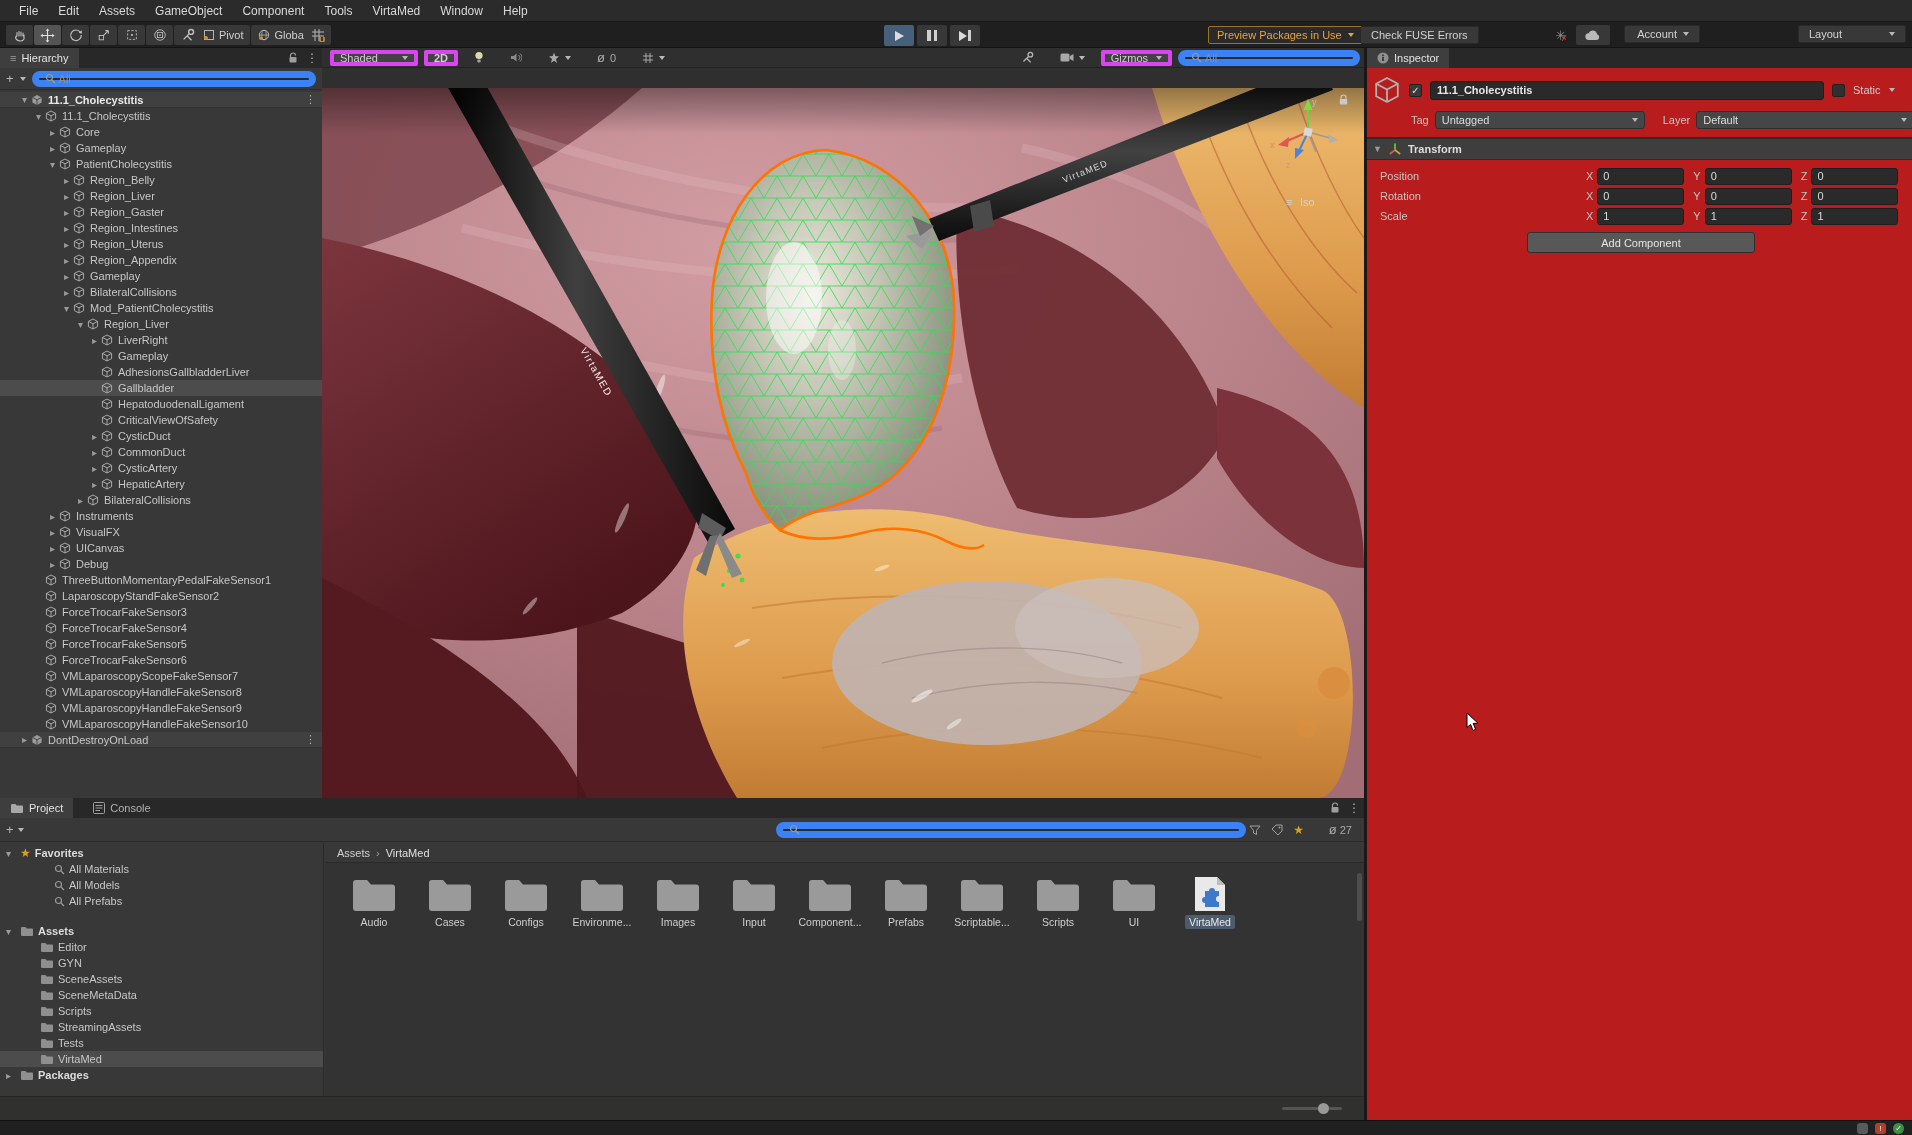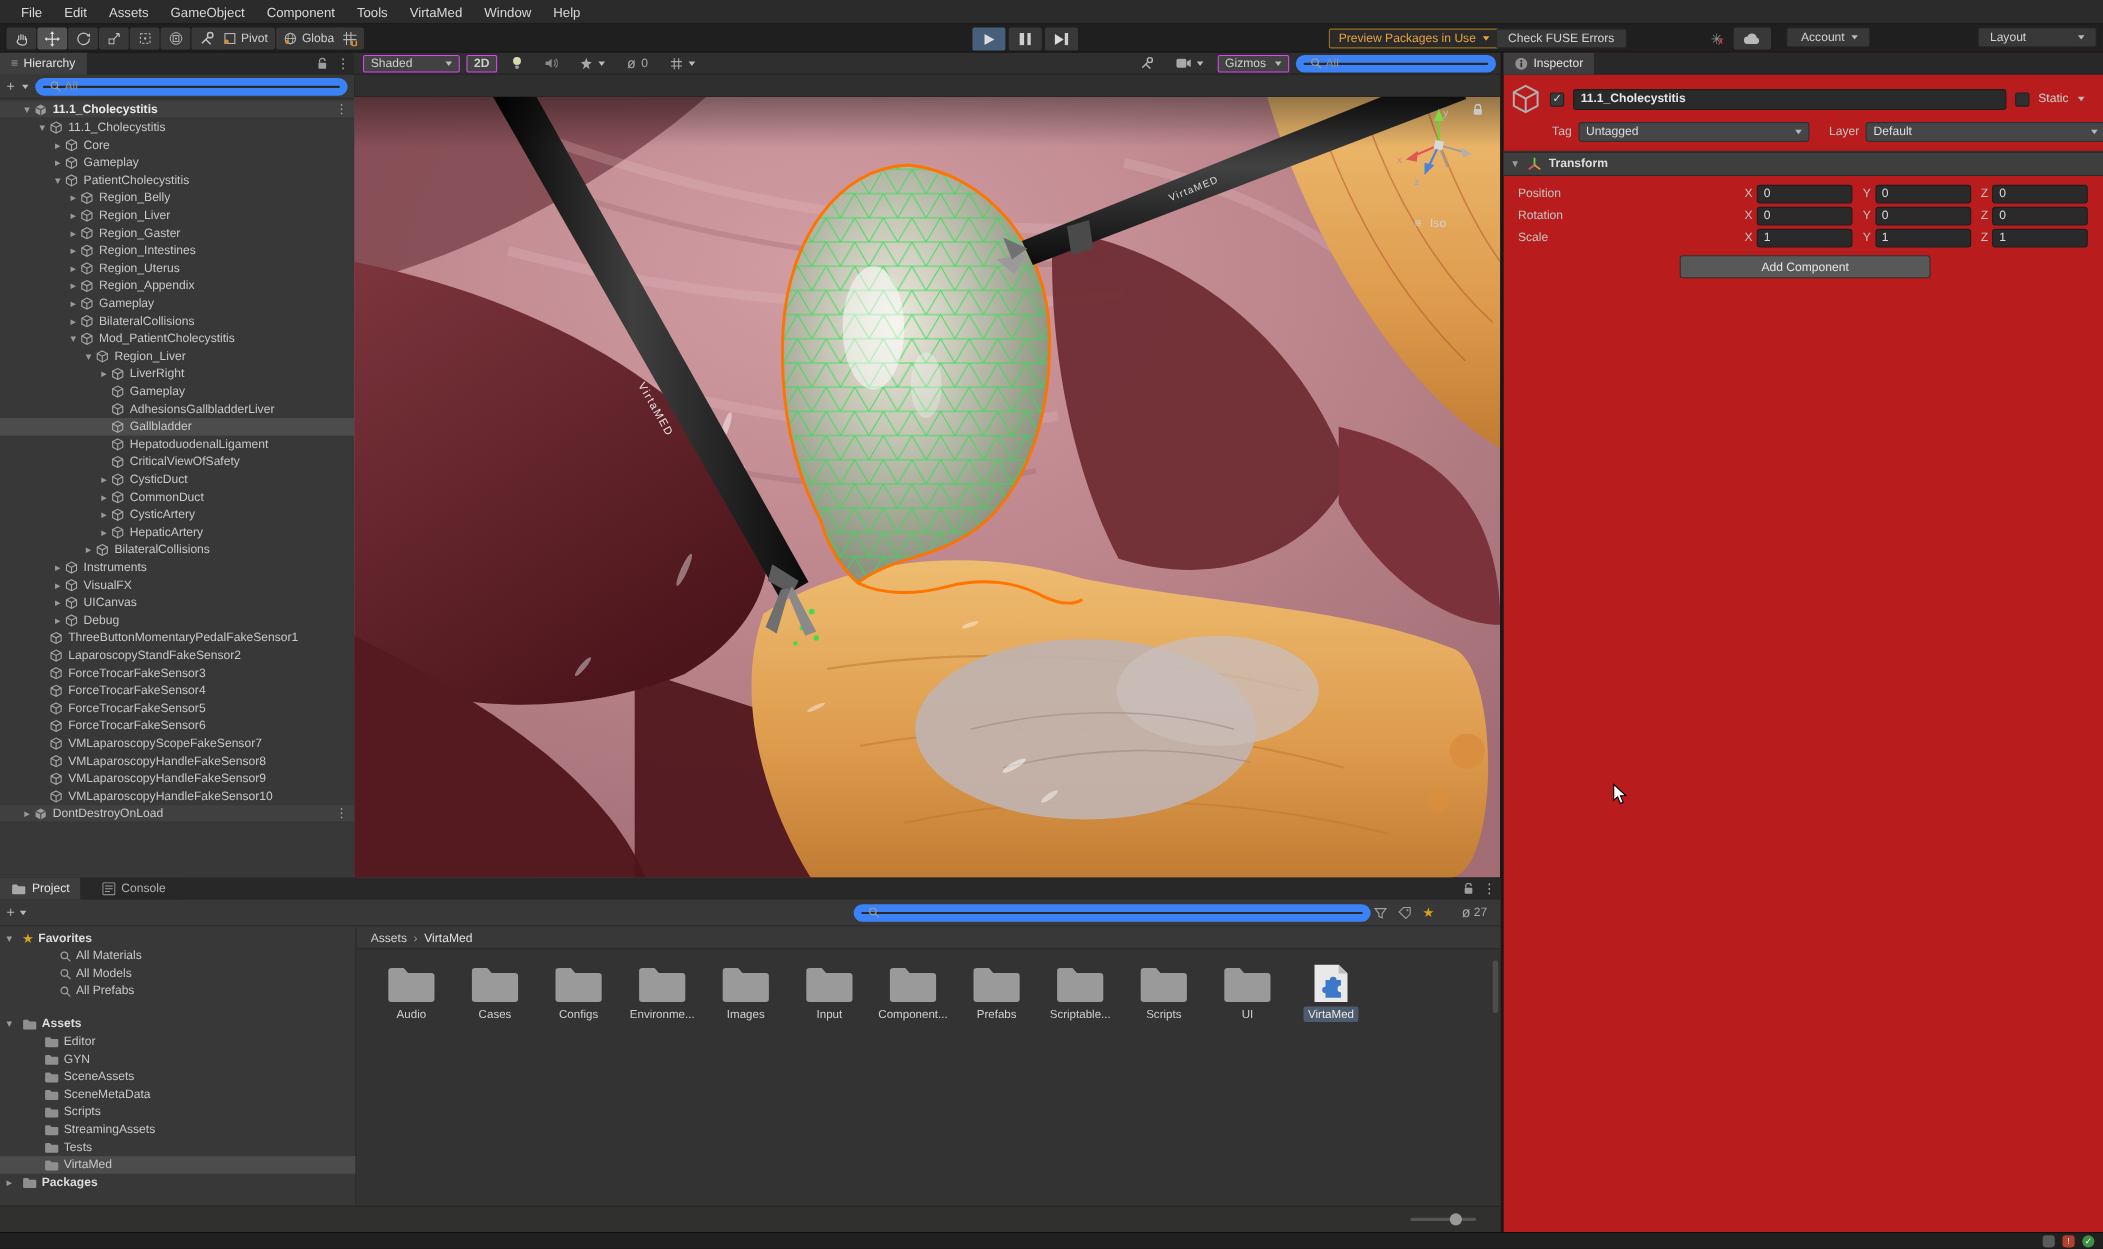--- a/index.html
+++ b/index.html
@@ -57,21 +57,21 @@
   .hrow .lbl { padding-left:3px; white-space:nowrap; color:#c7c7c7;}
   .hrow .lbl.bold { font-weight:bold; color:#e8e8e8;}
   .hrow.scene { background:#404040; border-bottom:1px solid #333;}
   .hrow.sel { background:#4c4c4c; }
   .hrow .kebab { position:absolute; right:6px; color:#b5b5b5;}
 
   
   #scenepanel { left:322px; top:48px; width:1042px; height:750px; background:#2f2f2f;}
   #scene-toolbar { height:20px; background:#2f2f2f; border-bottom:1px solid #232323;
     display:flex; align-items:center; padding:0 8px; gap:6px; position:relative;}
-  .sbtn { height:16px; background:#424242; border:1px solid #d946ef; border-radius:2px;
+  .sbtn { height:16px; background:#424242; border:4px solid #d946ef; border-radius:2px;
     display:flex; align-items:center; padding:0 6px; gap:5px; color:#cfcfcf;}
   .sbtn.plain { background:transparent; border-color:transparent;}
   #viewport { position:absolute; left:0; top:40px; width:1042px; height:710px; overflow:hidden; background:#000;}
 
   
   #inspector { left:1367px; top:48px; width:652px; height:1072px; background:#b91c1c;}
   #insp-head { padding:8px 6px 6px 6px; border-bottom:1px solid #2e2e2e; position:relative;}
   .irow { display:flex; align-items:center; margin-bottom:7px;}
   .namefield { width:394px; height:19px; background:#2a2a2a; border:1px solid #1e1e1e; border-radius:3px;
     display:flex; align-items:center; padding:0 6px; font-weight:bold; color:#e6e6e6;}

